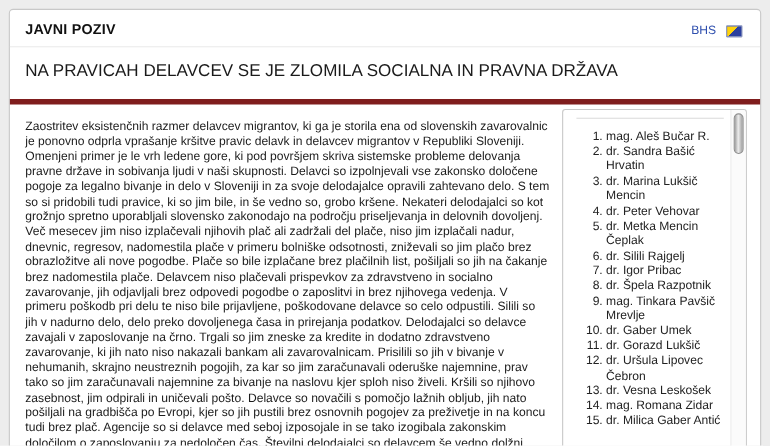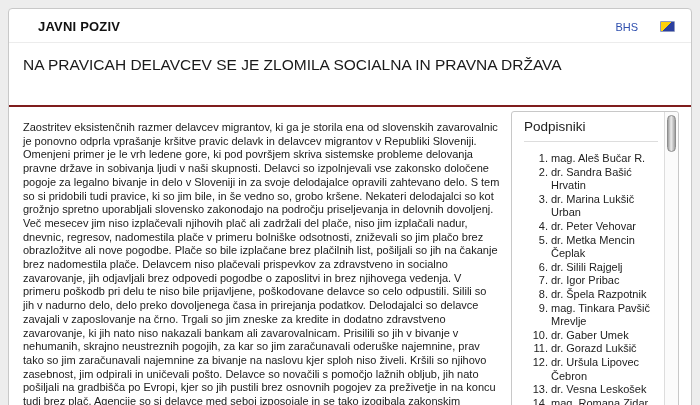--- a/index.html
+++ b/index.html
@@ -13,52 +13,52 @@
   .card {
     margin: 8px;
     background: #ffffff;
     border: 1px solid #c8c8c8;
     border-radius: 4px;
     min-height: 760px;
   }
   .card-header {
     display: flex;
     justify-content: space-between;
-    align-items: center;
-    padding: 10px 16px 8px 29px;
+    align-items: flex-end;
+    padding: 10px 16px 8px 14px;
     border-bottom: 1px solid #ececec;
   }
   .card-header h1 {
     margin: 0;
     font-size: 13px;
     font-weight: bold;
     color: #111111;
     letter-spacing: 0.2px;
   }
   .lang {
     display: flex;
     align-items: center;
-    gap: 22px;
+    gap: 9px;
     font-size: 11px;
     color: #2f4fae;
     text-decoration: none;
   }
   .flag {
     display: inline-block;
     width: 15px; height: 11px;
     background-color: #2b3f9e;
     background-image: linear-gradient(135deg, #ffd20a 0%, #ffd20a 46%, rgba(0,0,0,0) 46%);
     border: 1px solid #8f9ac0;
     border-radius: 1px;
   }
   .card-subtitle {
-    padding: 13px 16px 31px 14px;
+    padding: 13px 16px 16px 14px;
     font-size: 15.5px;
     color: #1a1a1a;
-    border-bottom: 2px solid #7f1d1d;
+    border-bottom: 5px solid #7f1d1d;
   }
   .content {
     display: flex;
     align-items: flex-start;
     gap: 11px;
     padding: 4px 12px 0 14px;
   }
   .article {
     flex: 1;
     padding-top: 10px;
@@ -131,26 +131,25 @@
   <div class="card-subtitle">NA PRAVICAH DELAVCEV SE JE ZLOMILA SOCIALNA IN PRAVNA DRŽAVA</div>
 
   <div class="content">
 
     <div class="article">
       <p>Zaostritev eksistenčnih razmer delavcev migrantov, ki ga je storila ena od slovenskih zavarovalnic je ponovno odprla vprašanje kršitve pravic delavk in delavcev migrantov v Republiki Sloveniji. Omenjeni primer je le vrh ledene gore, ki pod površjem skriva sistemske probleme delovanja pravne države in sobivanja ljudi v naši skupnosti. Delavci so izpolnjevali vse zakonsko določene pogoje za legalno bivanje in delo v Sloveniji in za svoje delodajalce opravili zahtevano delo. S tem so si pridobili tudi pravice, ki so jim bile, in še vedno so, grobo kršene. Nekateri delodajalci so kot grožnjo spretno uporabljali slovensko zakonodajo na področju priseljevanja in delovnih dovoljenj. Več mesecev jim niso izplačevali njihovih plač ali zadržali del plače, niso jim izplačali nadur, dnevnic, regresov, nadomestila plače v primeru bolniške odsotnosti, zniževali so jim plačo brez obrazložitve ali nove pogodbe. Plače so bile izplačane brez plačilnih list, pošiljali so jih na čakanje brez nadomestila plače. Delavcem niso plačevali prispevkov za zdravstveno in socialno zavarovanje, jih odjavljali brez odpovedi pogodbe o zaposlitvi in brez njihovega vedenja. V primeru poškodb pri delu te niso bile prijavljene, poškodovane delavce so celo odpustili. Silili so jih v nadurno delo, delo preko dovoljenega časa in prirejanja podatkov. Delodajalci so delavce zavajali v zaposlovanje na črno. Trgali so jim zneske za kredite in dodatno zdravstveno zavarovanje, ki jih nato niso nakazali bankam ali zavarovalnicam. Prisilili so jih v bivanje v nehumanih, skrajno neustreznih pogojih, za kar so jim zaračunavali oderuške najemnine, prav tako so jim zaračunavali najemnine za bivanje na naslovu kjer sploh niso živeli. Kršili so njihovo zasebnost, jim odpirali in uničevali pošto. Delavce so novačili s pomočjo lažnih obljub, jih nato pošiljali na gradbišča po Evropi, kjer so jih pustili brez osnovnih pogojev za preživetje in na koncu tudi brez plač. Agencije so si delavce med seboj izposojale in se tako izogibala zakonskim določilom o zaposlovanju za nedoločen čas. Številni delodajalci so delavcem še vedno dolžni denar, ki ga ti nujno potrebujejo za svojo eksistenco.</p>
 
     </div>
 
     <aside class="sidebar">
-      <h2>Podpisniki</h2>
       <hr>
       <ol>
           <li>mag. Aleš Bučar R.</li>
           <li>dr. Sandra Bašić Hrvatin</li>
-          <li>dr. Marina Lukšič Urban</li>
+          <li>dr. Marina Lukšič Mencin</li>
           <li>dr. Peter Vehovar</li>
           <li>dr. Metka Mencin Čeplak</li>
           <li>dr. Silili Rajgelj</li>
           <li>dr. Igor Pribac</li>
           <li>dr. Špela Razpotnik</li>
           <li>mag. Tinkara Pavšič Mrevlje</li>
           <li>dr. Gaber Umek</li>
           <li>dr. Gorazd Lukšič</li>
           <li>dr. Uršula Lipovec Čebron</li>
           <li>dr. Vesna Leskošek</li>

